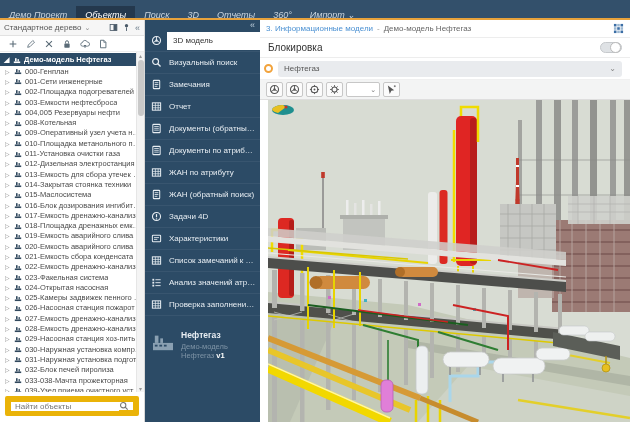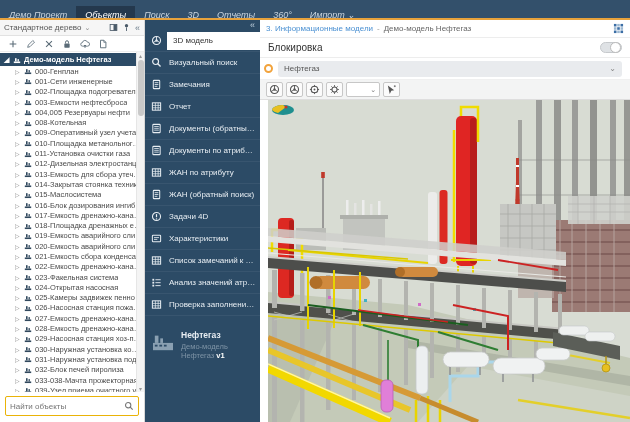--- a/index.html
+++ b/index.html
@@ -27,34 +27,34 @@
   .collapse-glyph { color:#6b7c8a; font-size:9px; }
   .lp-toolbar { height:16px; display:flex; align-items:center; gap:2px; padding:0 5px;
                 border-bottom:1px solid #eee; color:#5a6b77; }
   .lp-toolbar .tbtn { width:16px; height:13px; display:flex; align-items:center;
                       justify-content:center; }
   .lp-toolbar svg { width:10px; height:10px; }
   .tree { position:relative; height:340px; overflow:hidden; padding-top:1px; }
   .trow-root { height:13px; display:flex; align-items:center; background:#2c4b66;
                color:#fff; font-size:7.5px; padding-left:4px; gap:3px; font-weight:bold; }
   .trow { height:10.3px; display:flex; align-items:center; font-size:7.5px;
-          color:#4a4a4a; padding-left:15px; gap:3px; white-space:nowrap; overflow:hidden; }
+          color:#4a4a4a; padding-left:5px; gap:3px; white-space:nowrap; overflow:hidden; }
   .tw { width:6px; font-size:6px; color:#8a8a8a; flex:none; }
   .trow-root .tw { color:#fff; font-size:7px; }
   .ticon { width:8px; height:8px; flex:none; color:#31495e; }
   .trow-root .ticon { color:#fff; }
   .tlabel { overflow:hidden; text-overflow:ellipsis; white-space:nowrap; }
   .tree-scroll { position:absolute; right:0; top:0; width:8px; height:340px;
                  background:#f4f4f4; border-left:1px solid #e6e6e6;
                  display:flex; flex-direction:column; align-items:center;
                  font-size:6px; color:#9a9a9a; }
   .tree-thumb { width:6px; height:56px; background:#c9c9c9; border-radius:3px; margin-top:1px; }
   .tree-scroll .sdown { margin-top:auto; }
   .lp-search { height:30px; padding:4px 5px; }
-  .lp-search-box { position:relative; height:20px; border:1px solid #eab308; border-radius:2px;
+  .lp-search-box { position:relative; height:20px; border:6px solid #eab308; border-radius:2px;
                    background:#fff; display:flex; align-items:center; }
   .lp-search-box input { border:0; outline:0; flex:1; font-size:8px; padding:0 4px;
                          font-family:"Liberation Sans",sans-serif; color:#444; min-width:0; }
   .lp-search-box svg { width:10px; height:10px; color:#777; margin-right:4px; flex:none; }
 
   
   .sidebar { position:absolute; left:145px; top:20px; width:115px; height:402px;
              background:#2c4b66; color:#e8eef3; }
   .sb-collapse { text-align:right; padding:1px 5px 0 0; font-size:9px; color:#bfd0dd; height:10px; line-height:9px;}
   .mitem { display:flex; align-items:center; height:22px; cursor:default;

